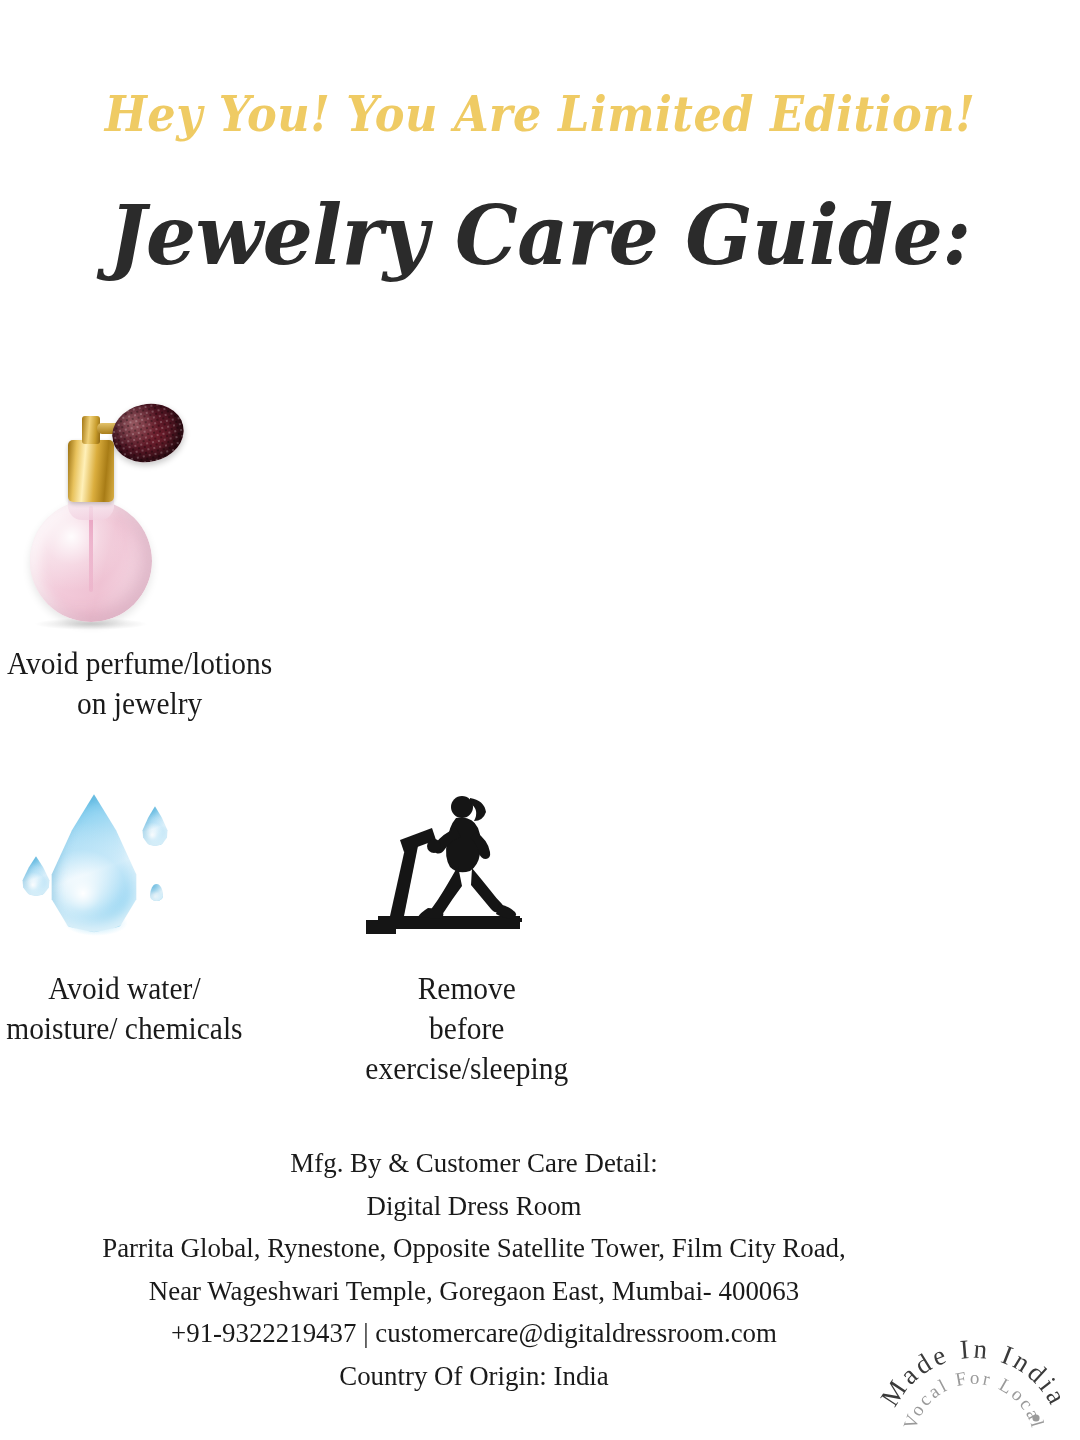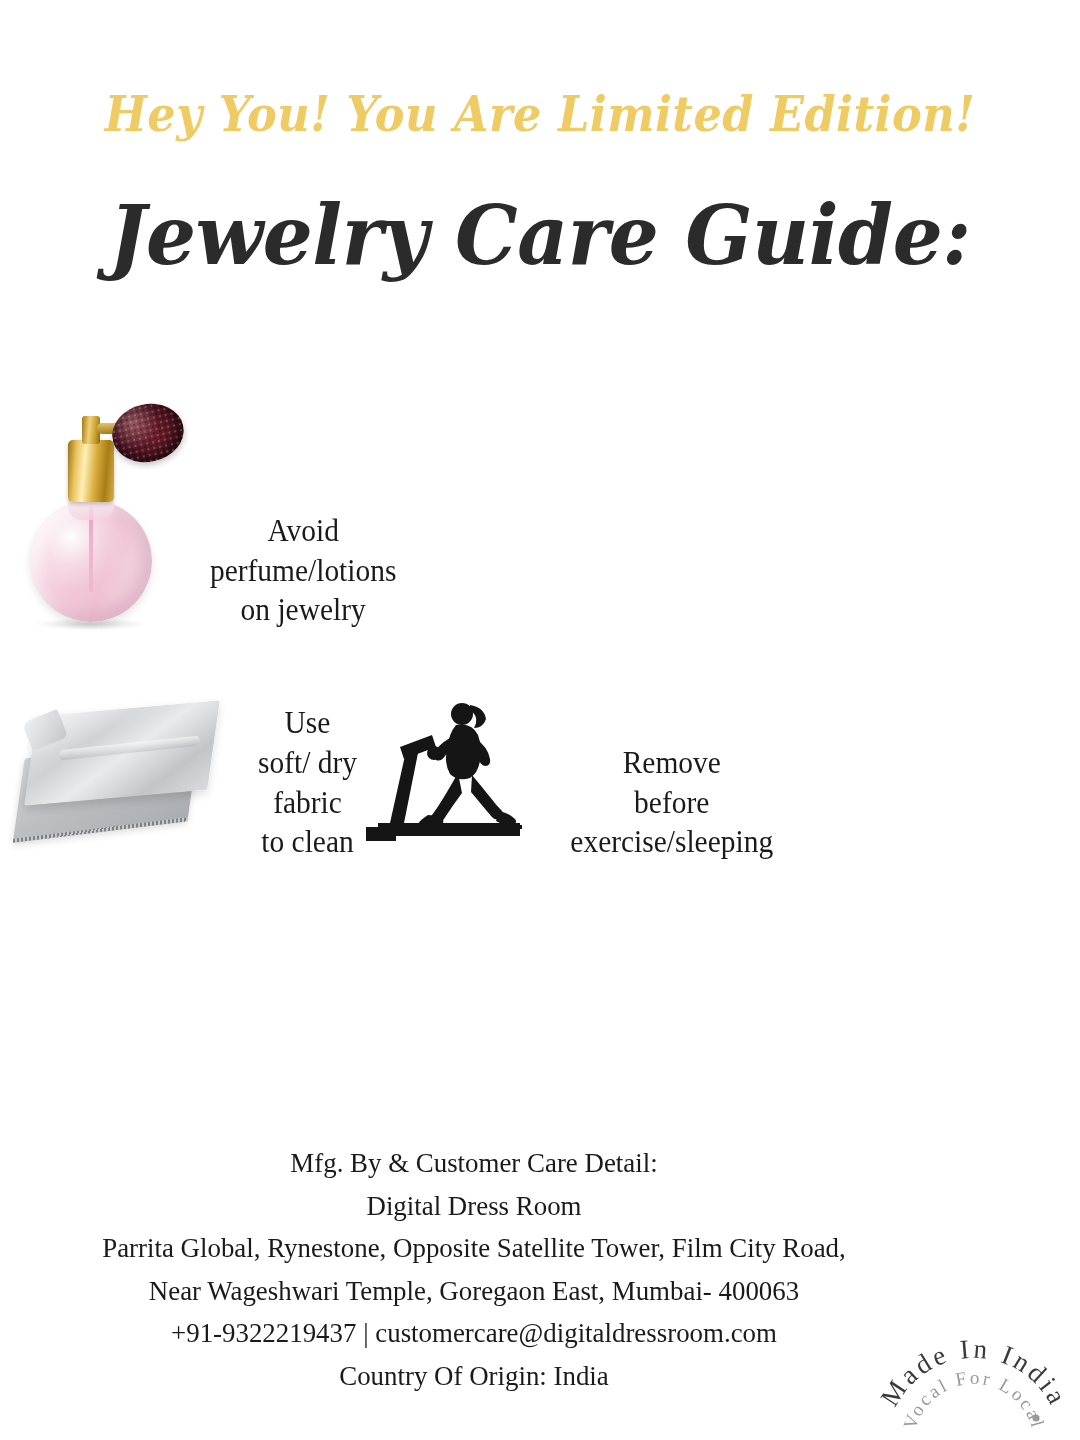--- a/index.html
+++ b/index.html
@@ -54,23 +54,22 @@
     left: 0;
     width: 1080px;
   }
   .tip-row {
     display: flex;
     width: 1080px;
   }
   .tip-cell {
     width: 360px;
     display: flex;
-    flex-direction: row;
-    align-items: flex-end;
-    gap: 25px;
+    flex-direction: column;
+    align-items: flex-start;
   }
   .icon-box {
     height: 250px;
     display: flex;
     align-items: flex-end;
     justify-content: center;
   }
   .icon-box.r2 { height: 180px; align-items: center; }
   .tip-caption {
     text-align: center;
@@ -388,35 +387,36 @@
         <div>on jewelry</div>
       </div>
     </div>
 
 
 
   </div>
 
   <div class="tip-row" style="margin-top:52px;">
 
-
     <div class="tip-cell">
       <div class="icon-box r2">
-        <div class="cloth">
-          <div class="cl-under"></div>
-          <div class="cl-top"></div>
-          <div class="cl-crease"></div>
-          <div class="cl-fold"></div>
+        <div class="drops">
+          <div class="drop-glow"></div>
+          <div class="drop drop-main"></div>
+          <div class="drop drop-a"></div>
+          <div class="drop drop-b"></div>
+          <div class="drop drop-c"></div>
         </div>
       </div>
       <div class="tip-caption">
-        <div>Use soft/ dry fabric</div>
-        <div>to clean</div>
+        <div>Avoid water/</div>
+        <div>moisture/ chemicals</div>
       </div>
     </div>
+
 
     <div class="tip-cell">
       <div class="icon-box r2">
         <div class="treadmill">
           <svg width="180" height="155" viewBox="0 0 180 155" aria-hidden="true">
             <g fill="#151515">
 
               <path d="M18 128 h142 v13 H18 z"></path>
               <path d="M6 132 h30 v14 H6 z"></path>
               <path d="M40 130 h122 v4 H40 z"></path>

